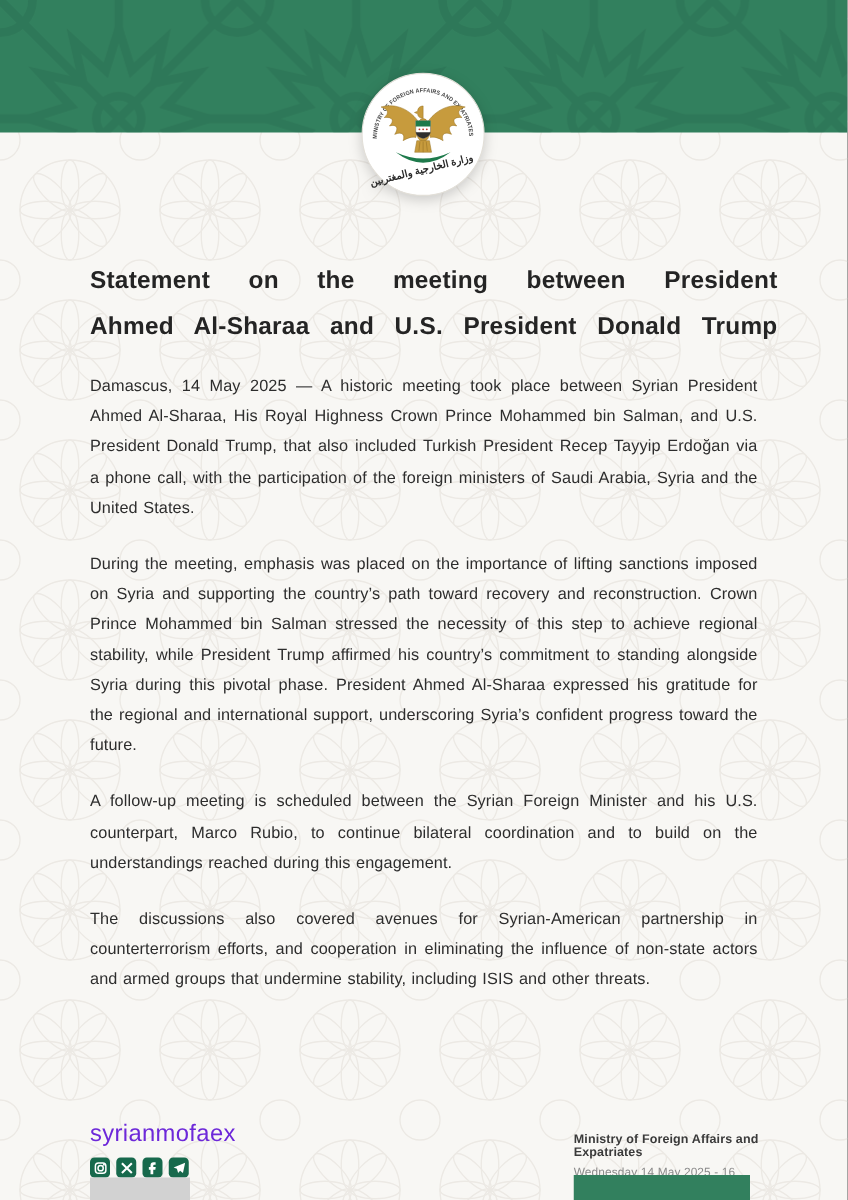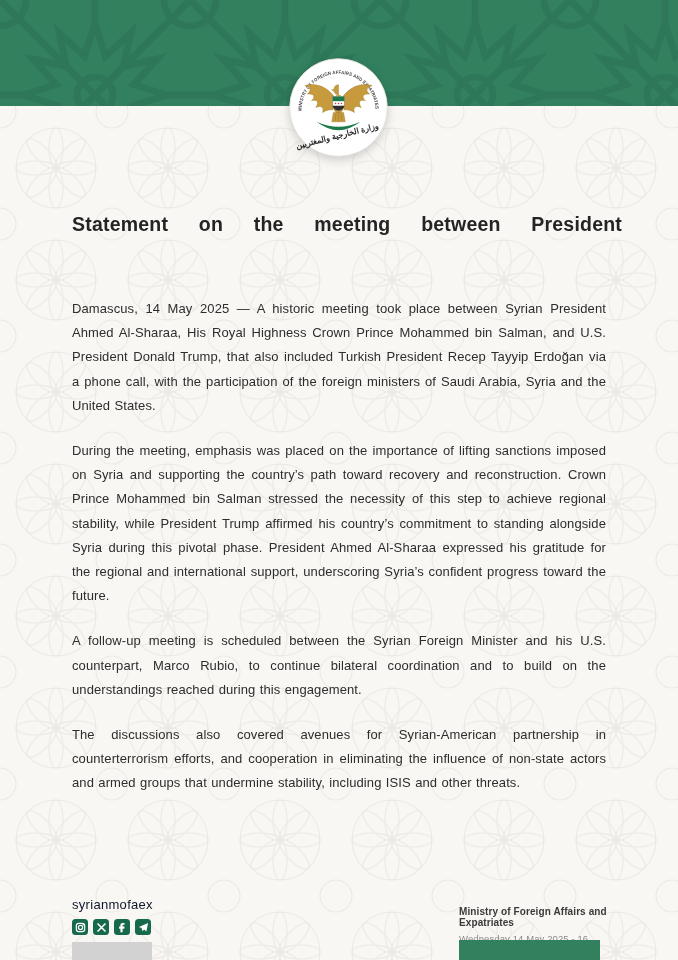--- a/index.html
+++ b/index.html
@@ -31,21 +31,21 @@
     position:absolute;left:72px;right:56px;top:206px;margin:0;
     font-size:19.5px;font-weight:700;line-height:37px;color:var(--title-dark);
     letter-spacing:.2px;text-align:justify;text-align-last:justify;
   }
   .content{position:absolute;left:72px;right:72px;top:297px;}
   .content p{
     margin:0 0 21px 0;font-size:13px;line-height:24.2px;color:var(--text-dark);
     text-align:justify;letter-spacing:.1px;word-spacing:.05em;
   }
   .footer-left{position:absolute;left:72px;top:897px;}
-  .handle{font-size:13px;font-weight:500;color:#0f172a;letter-spacing:.3px;}
+  .handle{font-size:19px;font-weight:500;color:#6d28d9;letter-spacing:.3px;}
   .icons{display:flex;gap:5px;margin-top:7px;}
   .sicon{
     width:16px;height:16px;border-radius:3.5px;background:var(--icon-green);
     display:flex;align-items:center;justify-content:center;
   }
   .sicon svg{display:block;width:11px;height:11px;}
   .gray-block{position:absolute;left:72px;top:942px;width:80px;height:18px;background:var(--gray-block);}
   .footer-right{position:absolute;left:459px;top:906px;width:150px;}
   .mname{font-size:10px;font-weight:700;color:#3A3A3A;letter-spacing:.1px;}
   .mdate{font-size:9.5px;color:#8A8A8A;margin-top:5px;letter-spacing:.1px;}
@@ -138,21 +138,21 @@
           <circle cx="63.5" cy="55.2" r="0.9" fill="#C0392B"></circle>
         </g>
 
         <path d="M34,77 Q60,89 86,77 Q60,97 34,77 Z" fill="#1E7A4B"></path>
       </g>
 
       <text x="58" y="97" text-anchor="middle" font-size="9.5" font-weight="bold" style="fill:#2B2B2B" transform="rotate(-14 58 92)">وزارة الخارجية والمغتربين</text>
     </svg>
   </div>
 
-  <h1 class="title"><span>Statement on the meeting between President</span><br></h1>
+  <h1 class="title"><span>Statement on the meeting between President</span><br><span>Ahmed Al-Sharaa and U.S. President Donald Trump</span></h1>
 
   <div class="content">
     <p>Damascus, 14 May 2025 — A historic meeting took place between Syrian President Ahmed Al-Sharaa, His Royal Highness Crown Prince Mohammed bin Salman, and U.S. President Donald Trump, that also included Turkish President Recep Tayyip Erdoğan via a phone call, with the participation of the foreign ministers of Saudi Arabia, Syria and the United States.</p>
     <p>During the meeting, emphasis was placed on the importance of lifting sanctions imposed on Syria and supporting the country’s path toward recovery and reconstruction. Crown Prince Mohammed bin Salman stressed the necessity of this step to achieve regional stability, while President Trump affirmed his country’s commitment to standing alongside Syria during this pivotal phase. President Ahmed Al-Sharaa expressed his gratitude for the regional and international support, underscoring Syria’s confident progress toward the future.</p>
     <p>A follow-up meeting is scheduled between the Syrian Foreign Minister and his U.S. counterpart, Marco Rubio, to continue bilateral coordination and to build on the understandings reached during this engagement.</p>
     <p>The discussions also covered avenues for Syrian-American partnership in counterterrorism efforts, and cooperation in eliminating the influence of non-state actors and armed groups that undermine stability, including ISIS and other threats.</p>
   </div>
 
   <div class="footer-left">
     <div class="handle">syrianmofaex</div>

